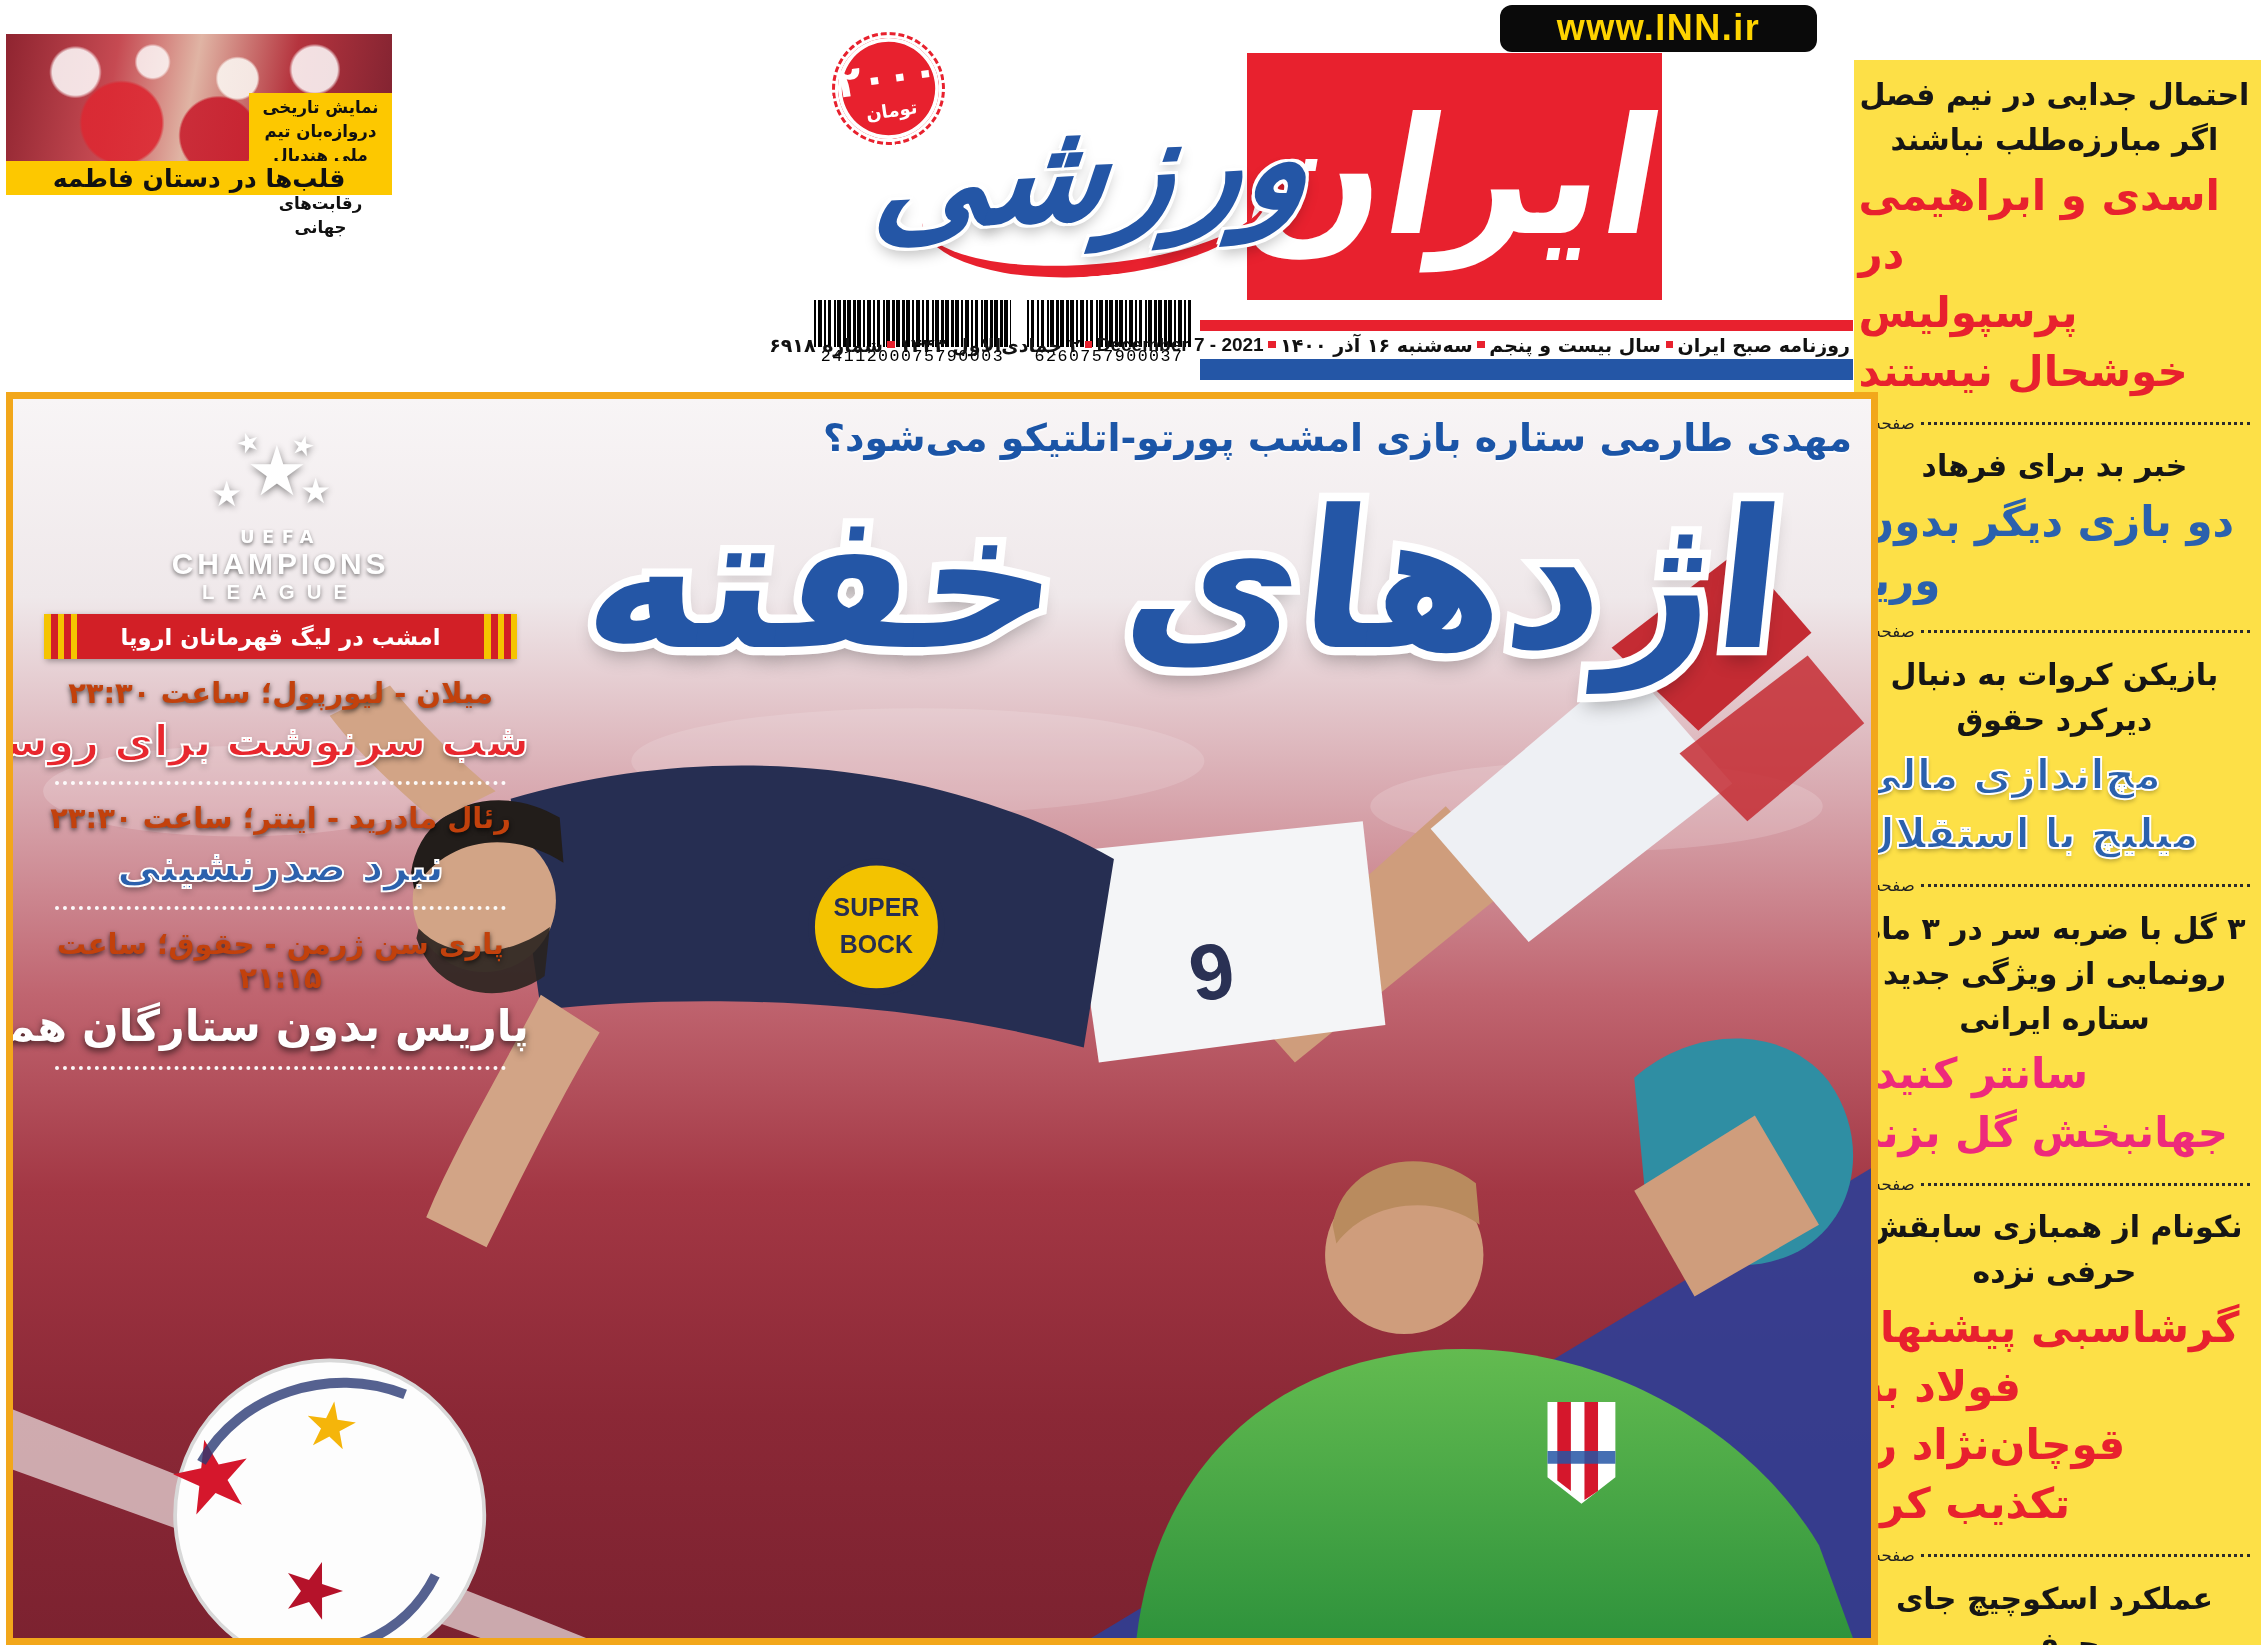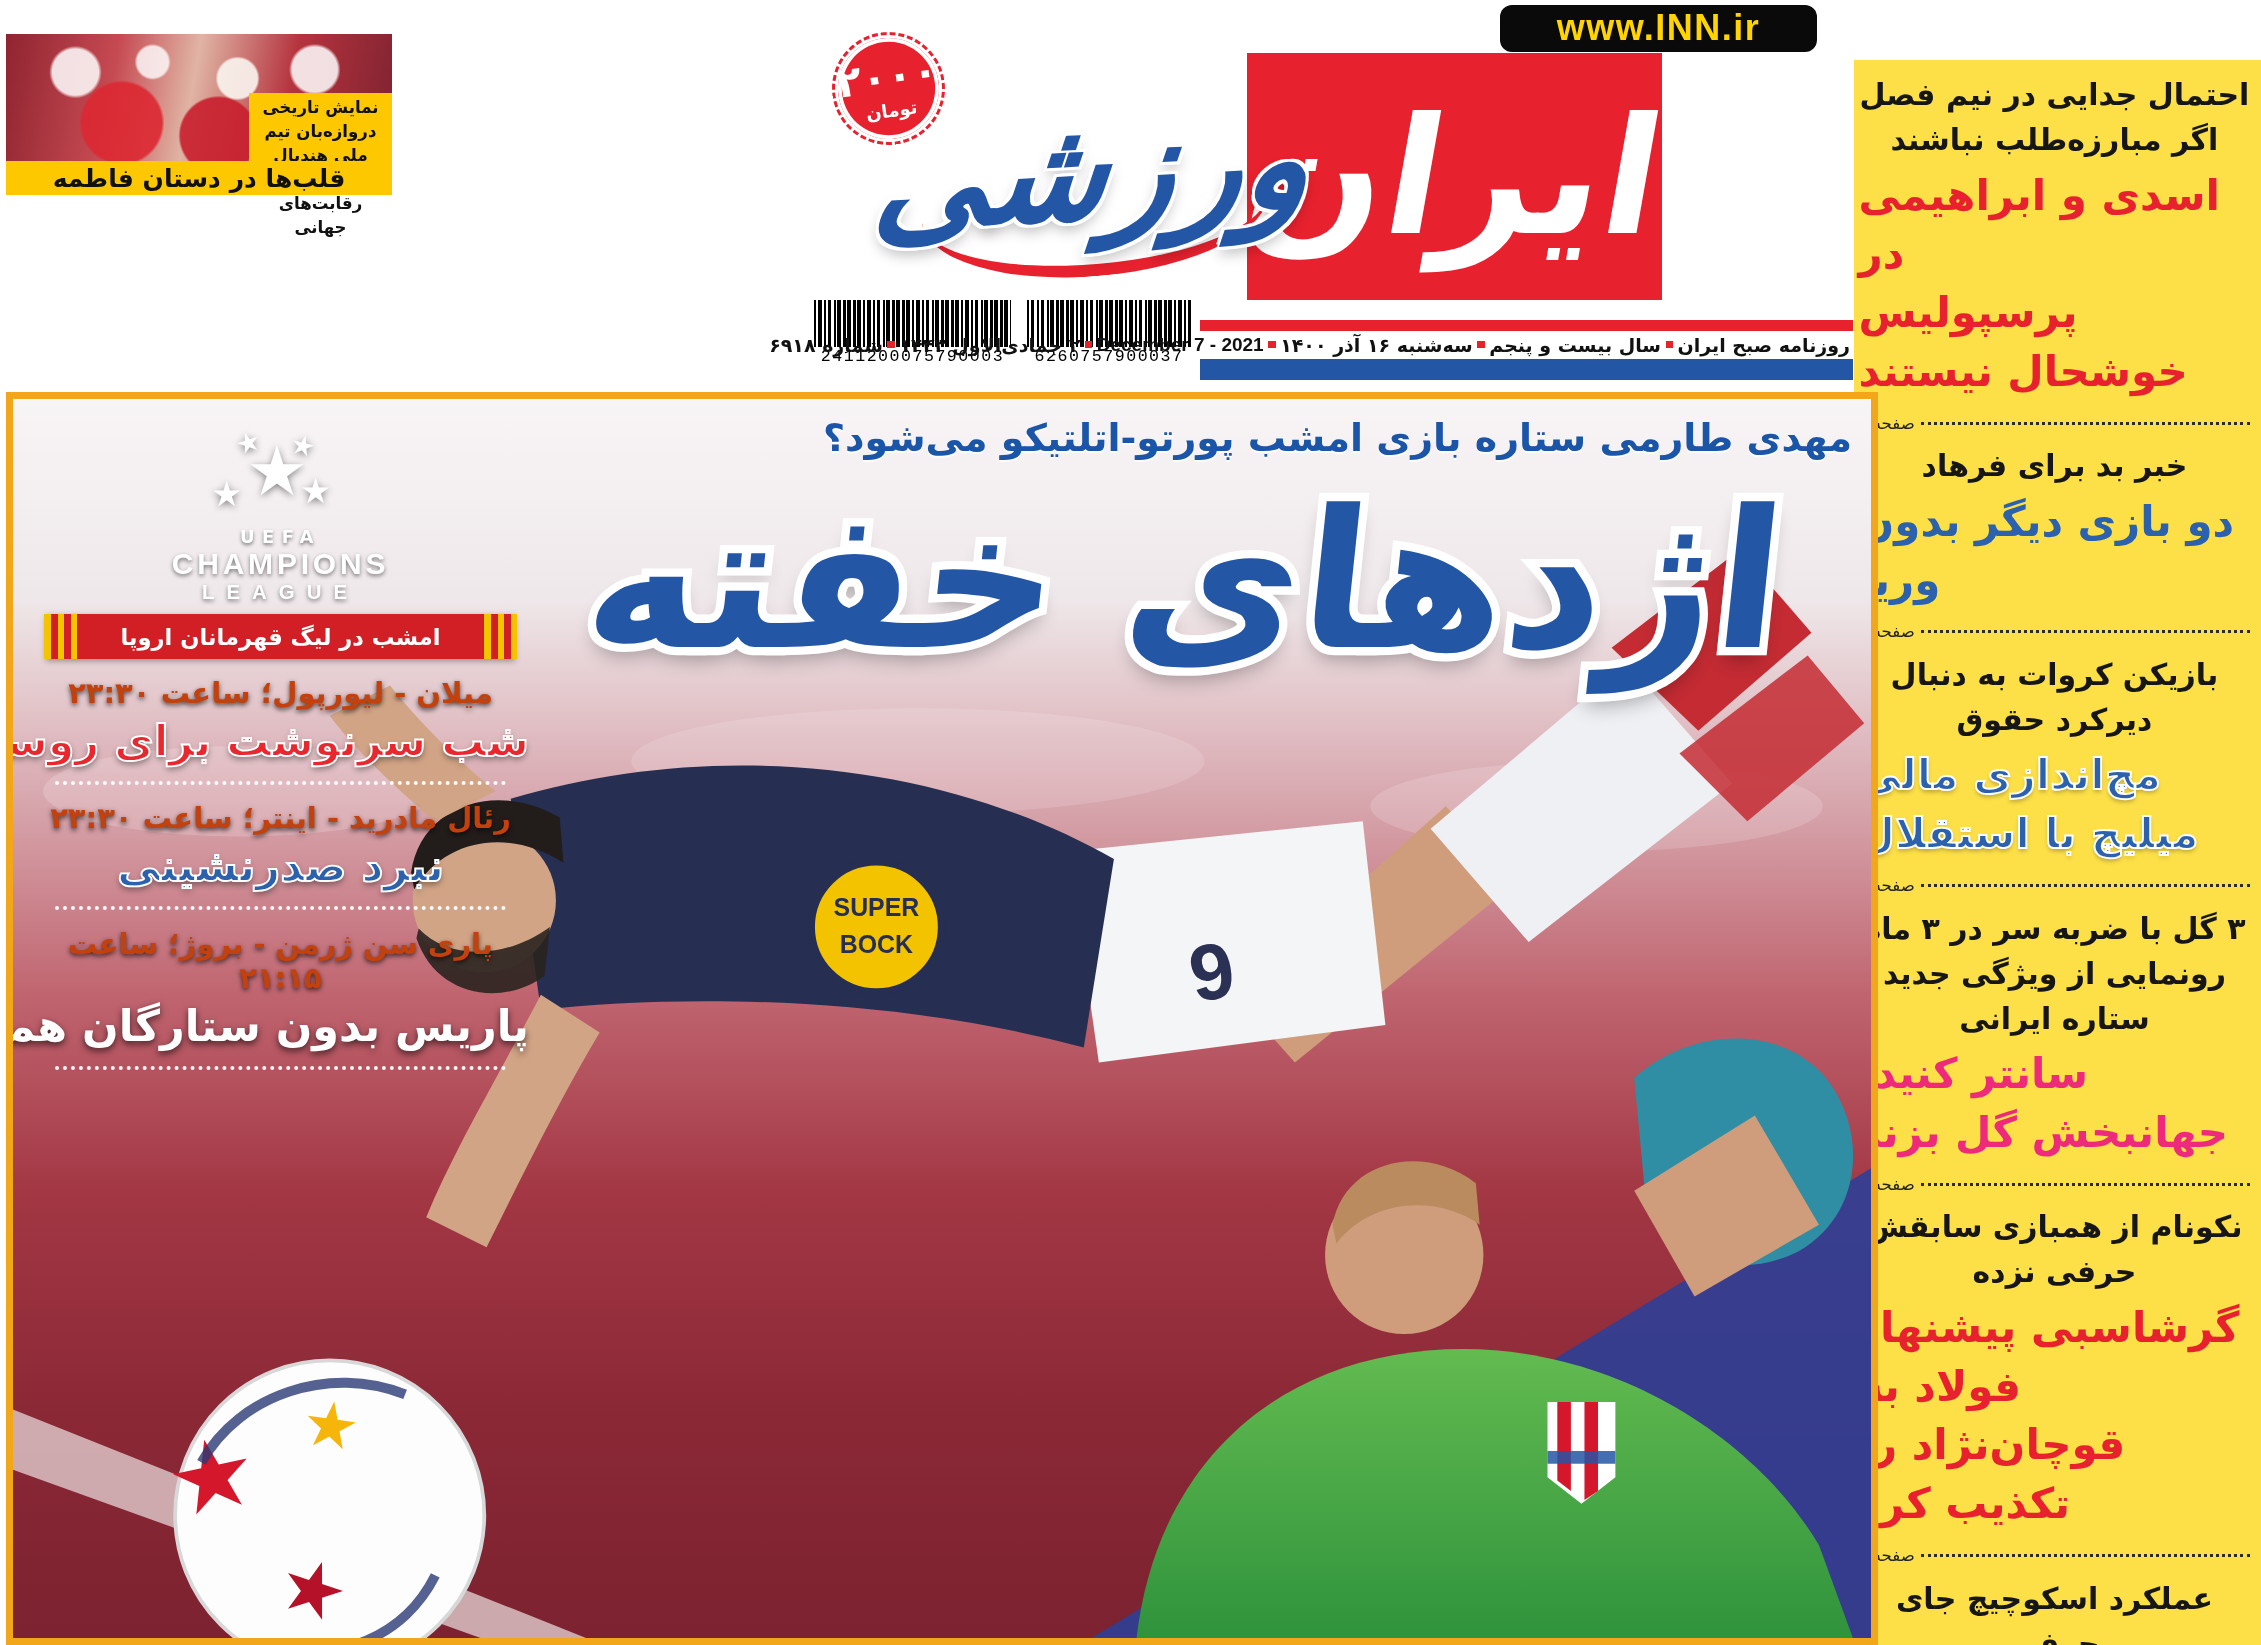--- a/index.html
+++ b/index.html
@@ -359,19 +359,19 @@
     </div>
     <div class="cl-div"></div>
 
     <div>
       <div class="cl-fixture">رئال مادرید - اینتر؛ ساعت ۲۳:۳۰</div>
       <div class="cl-headline mh1">نبرد صدرنشینی</div>
     </div>
     <div class="cl-div"></div>
 
     <div>
-      <div class="cl-fixture">پاری سن ژرمن - بروژ؛ ساعت ۲۱:۱۵</div>
+      <div class="cl-fixture">پاری سن ژرمن - حقوق؛ ساعت ۲۱:۱۵</div>
       <div class="cl-headline mh2">پاریس بدون ستارگان همیشگی</div>
     </div>
     <div class="cl-div"></div>
   </div>
 </div>
 
 
 </body></html>

